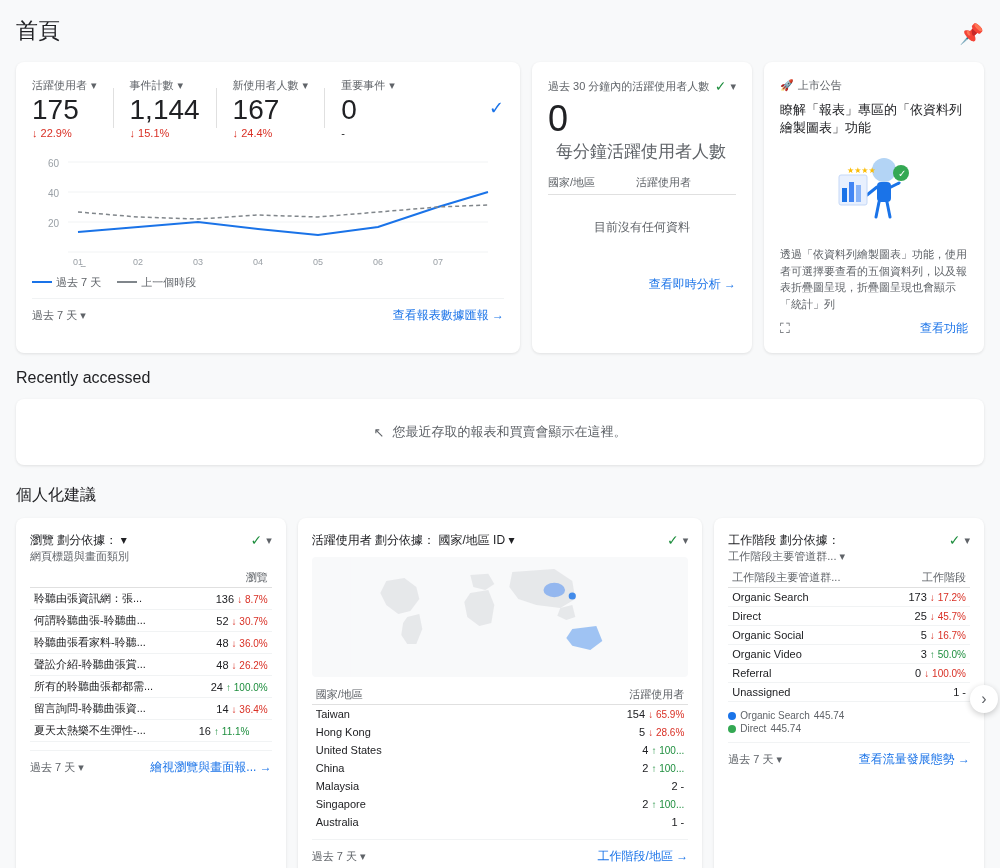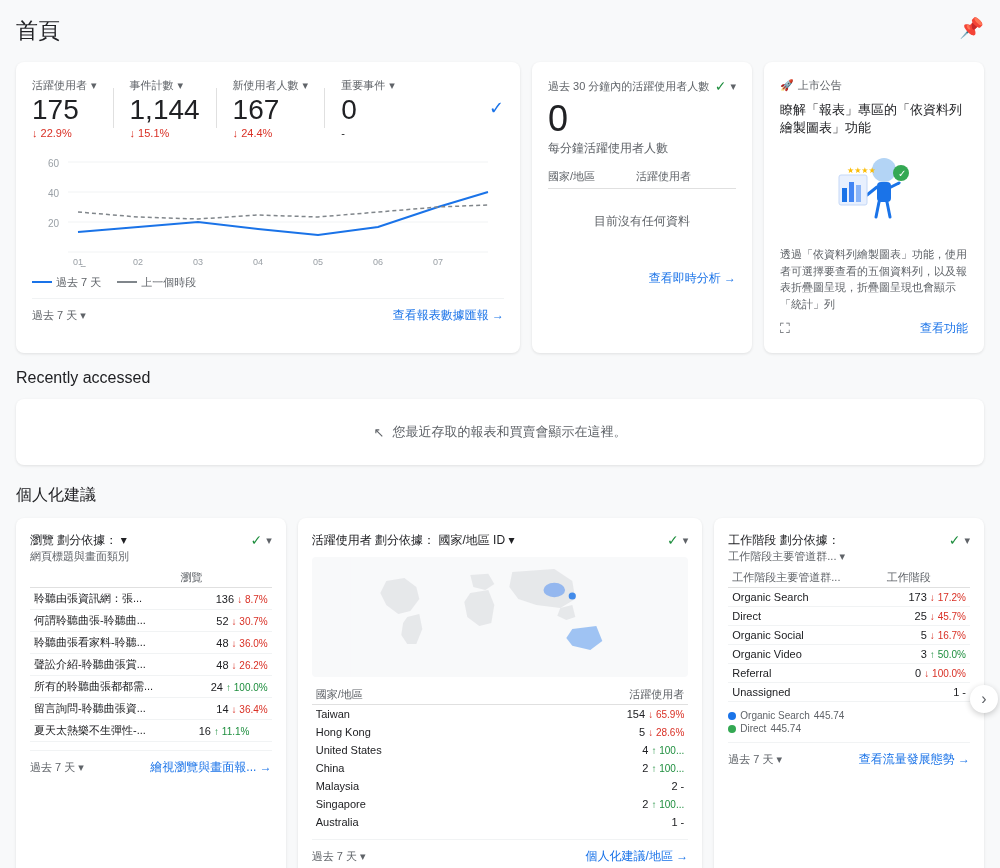--- a/index.html
+++ b/index.html
@@ -1,20 +1,20 @@
 <!DOCTYPE html>
 <html><head>
   <meta charset="utf-8">
   <style>
     * { box-sizing: border-box; margin: 0; padding: 0; }
     body { font-family: 'Google Sans', Arial, sans-serif; background: #f8f9fa; color: #202124; font-size: 13px; }
     
     .page-wrapper { max-width: 1000px; margin: 0 auto; padding: 16px 16px; }
     
-    .page-header { display: flex; align-items: flex-start; justify-content: space-between; margin-bottom: 16px; }
+    .page-header { display: flex; align-items: flex-end; justify-content: space-between; margin-bottom: 16px; }
     .page-title { font-size: 22px; font-weight: 400; color: #202124; }
     .header-icon { color: #5f6368; font-size: 20px; cursor: pointer; }
     
     .top-row { display: grid; grid-template-columns: 1fr 220px 220px; gap: 12px; margin-bottom: 16px; }
     
     .card { background: #fff; border-radius: 8px; padding: 16px; box-shadow: 0 1px 3px rgba(0,0,0,0.1); }
     
     
     .stats-card { padding: 16px; }
     .stats-header { display: flex; align-items: center; gap: 16px; margin-bottom: 8px; flex-wrap: wrap; }
@@ -34,21 +34,21 @@
     .legend-line.dashed { background: #80868b; border-top: 2px dashed #80868b; height: 0; }
     
     .card-footer { display: flex; justify-content: space-between; align-items: center; margin-top: 8px; padding-top: 8px; border-top: 1px solid #f1f3f4; }
     .date-filter { font-size: 11px; color: #5f6368; cursor: pointer; }
     .view-link { font-size: 12px; color: #1a73e8; cursor: pointer; display: flex; align-items: center; gap: 2px; text-decoration: none; }
     
     
     .realtime-card { }
     .realtime-title { font-size: 11px; color: #5f6368; margin-bottom: 4px; display: flex; align-items: center; justify-content: space-between; }
     .realtime-value { font-size: 36px; font-weight: 300; color: #202124; }
-    .realtime-subtitle { font-size: 12px; color: #5f6368; margin-bottom: 12px; }
+    .realtime-subtitle { font-size: 17px; color: #5f6368; margin-bottom: 12px; margin-left: 8px; }
     .realtime-table-header { display: grid; grid-template-columns: 1fr 100px; font-size: 11px; color: #5f6368; border-bottom: 1px solid #e0e0e0; padding-bottom: 4px; margin-bottom: 4px; }
     .realtime-empty { font-size: 12px; color: #5f6368; text-align: center; padding: 20px 0; }
     .realtime-footer { display: flex; justify-content: flex-end; margin-top: 20px; }
     
     
     .announcement-card { }
     .announcement-tag { font-size: 11px; color: #5f6368; display: flex; align-items: center; gap: 4px; margin-bottom: 8px; }
     .announcement-title { font-size: 13px; font-weight: 500; color: #202124; margin-bottom: 8px; line-height: 1.4; }
     .announcement-desc { font-size: 11px; color: #5f6368; line-height: 1.5; margin-bottom: 8px; }
     .announcement-img { text-align: center; margin: 8px 0; }
@@ -62,21 +62,21 @@
     
     
     .personalized-section { margin-top: 4px; }
     .bottom-row { display: grid; grid-template-columns: 1fr 1.5fr 1fr; gap: 12px; position: relative; }
     
     .mini-card { background: #fff; border-radius: 8px; padding: 14px; box-shadow: 0 1px 3px rgba(0,0,0,0.1); }
     .mini-card-header { font-size: 12px; font-weight: 500; color: #202124; margin-bottom: 4px; display: flex; align-items: flex-start; justify-content: space-between; }
     
     .mini-table { width: 100%; border-collapse: collapse; font-size: 11px; }
     .mini-table th { color: #5f6368; font-weight: 400; text-align: left; padding: 2px 4px; border-bottom: 1px solid #e0e0e0; }
-    .mini-table th:last-child { }
+    .mini-table th:last-child { text-align: right; }
     .mini-table td { padding: 3px 4px; color: #202124; border-bottom: 1px solid #f1f3f4; }
     .mini-table td:last-child { text-align: right; }
     .mini-table td:nth-child(2) { text-align: right; }
     .change-down { color: #d93025; font-size: 10px; }
     .change-up { color: #1e8e3e; font-size: 10px; }
     
     .map-container { height: 120px; background: #f8f9fa; border-radius: 4px; margin: 8px 0; position: relative; overflow: hidden; }
     
     .country-table { width: 100%; font-size: 11px; border-collapse: collapse; }
     .country-table th { color: #5f6368; font-weight: 400; text-align: left; padding: 2px 4px; border-bottom: 1px solid #e0e0e0; }
@@ -431,21 +431,21 @@
     <td style="text-align:right;">
       1 <span class="">-</span>
     </td>
   </tr>
             </tbody>
         </table>
         <div class="card-bottom">
           <span class="date-filter">
             <span>過去 7 天</span> ▾
           </span>
-          <a class="view-link">個人化建議/地區 →</a>
+          <a class="view-link">工作階段/地區 →</a>
         </div>
       </div>
 
       <div class="mini-card">
         <div class="mini-card-header">
           <div>
             <div>
               <span>工作階段</span>
               <span> <span>劃分依據：</span> </span>
             </div>

